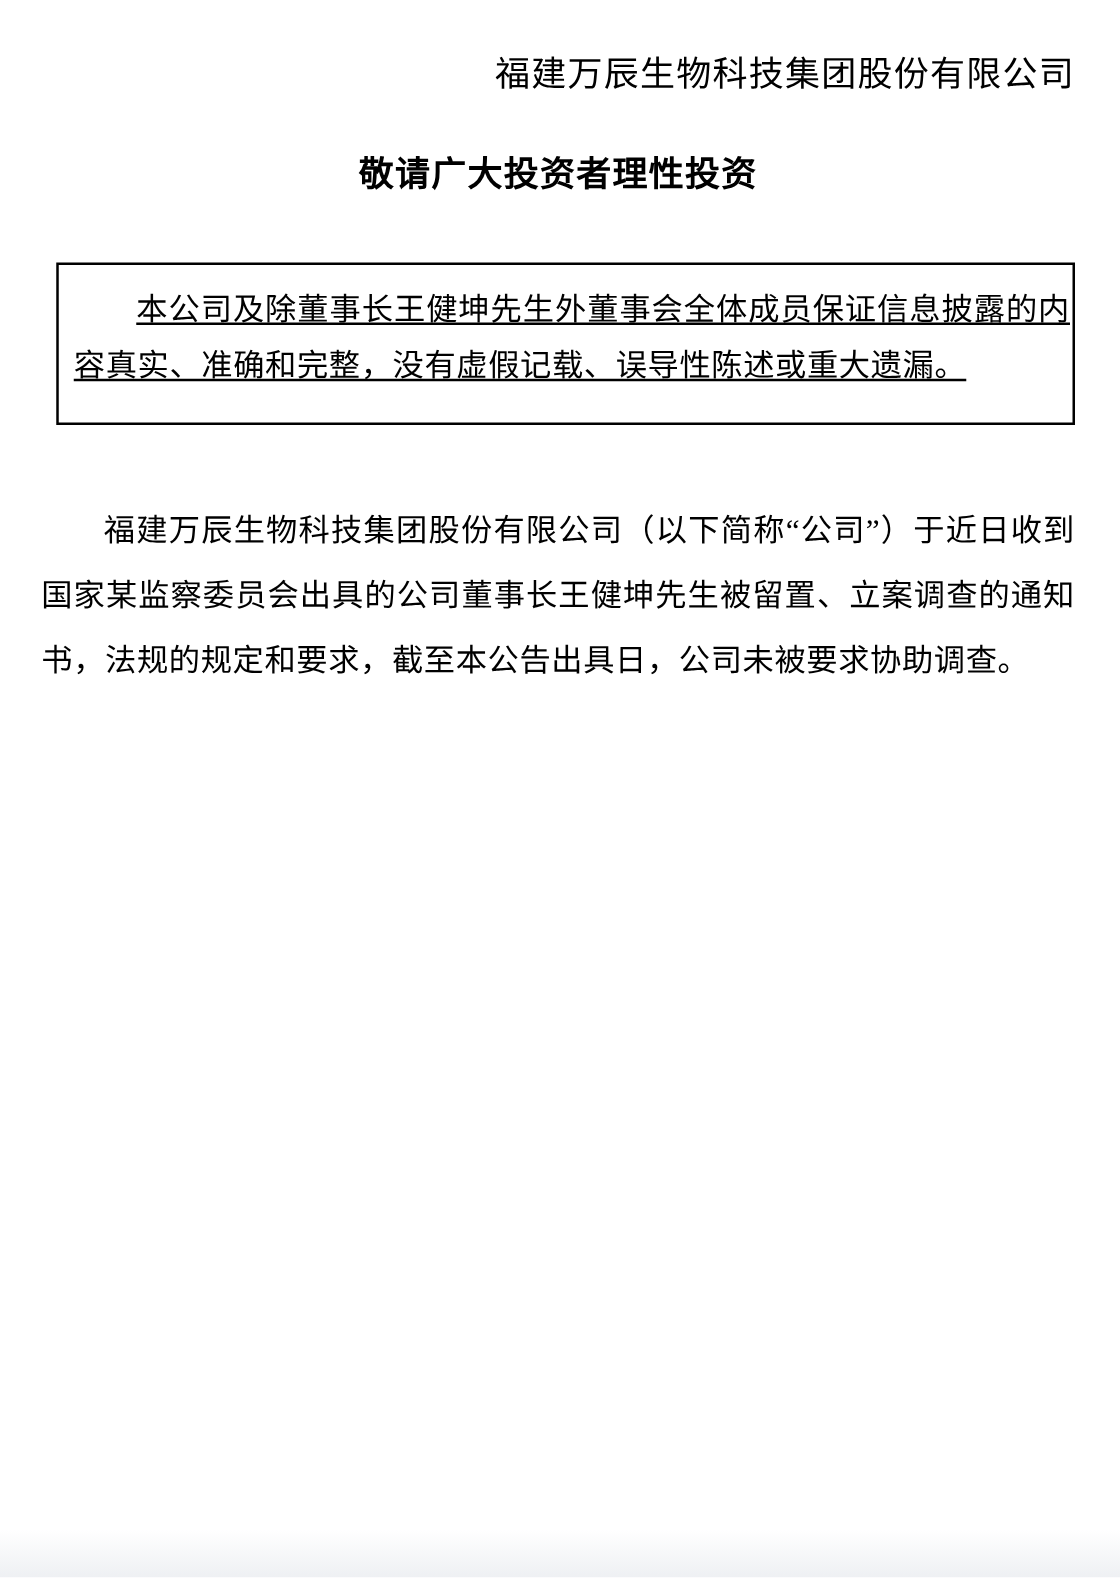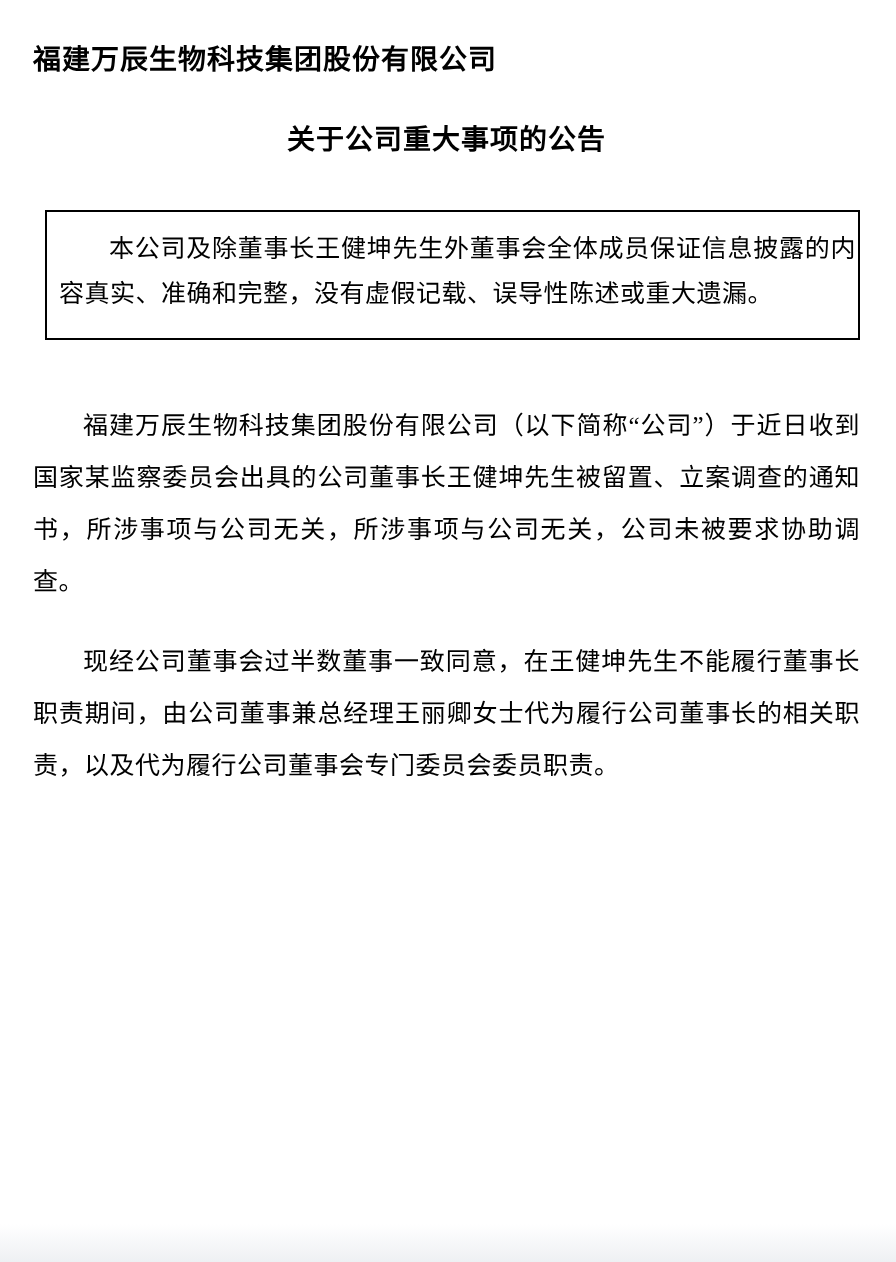--- a/index.html
+++ b/index.html
@@ -13,42 +13,43 @@
     height: 1262px;
     margin: 0 auto;
     background: linear-gradient(180deg, #ffffff 0%, #ffffff 97%, #eef0f3 100%);
     color: #000000;
     box-sizing: border-box;
     padding: 46px 36px 0 33px;
     overflow: hidden;
     font-family: "Liberation Serif", "DejaVu Serif", serif;
   }
   .doc-title {
-    text-align: left;
+    text-align: right;
     font-family: "Liberation Sans", "DejaVu Sans", sans-serif;
-    font-weight: bold;
+    font-weight: normal;
     font-size: 28px;
     line-height: 28px;
     margin: 0 0 0 0;
     letter-spacing: 1px;
   }
   .doc-subtitle {
     text-align: center;
     font-family: "Liberation Sans", "DejaVu Sans", sans-serif;
     font-weight: bold;
     font-size: 28px;
     line-height: 28px;
     margin: 52px 0 0 0;
     letter-spacing: 1px;
   }
   .disclaimer-box {
     border: 2px solid #000000;
     margin: 56px 0 0 12px;
     padding: 14px 2px 22px 12px;
     box-sizing: border-box;
+    text-decoration: underline;
   }
   .disclaimer-box p {
     margin: 0;
     font-size: 25px;
     line-height: 45px;
     text-indent: 2em;
     text-align: justify;
     letter-spacing: 0.5px;
   }
   .body-text {
@@ -63,24 +64,23 @@
     letter-spacing: 0.5px;
   }
 </style>
 </head>
 <body>
 
 <div class="page">
 
   <h1 class="doc-title">福建万辰生物科技集团股份有限公司</h1>
 
-  <h2 class="doc-subtitle">关于公司重大事项的公告</h2>
+  <h2 class="doc-subtitle">敬请广大投资者理性投资</h2>
 
   <div class="disclaimer-box">
     <p>本公司及除董事长王健坤先生外董事会全体成员保证信息披露的内容真实、准确和完整，没有虚假记载、误导性陈述或重大遗漏。</p>
   </div>
 
   <div class="body-text">
-    <p>福建万辰生物科技集团股份有限公司（以下简称“公司”）于近日收到国家某监察委员会出具的公司董事长王健坤先生被留置、立案调查的通知书，所涉事项与公司无关，所涉事项与公司无关，公司未被要求协助调查。</p>
-    <p>现经公司董事会过半数董事一致同意，在王健坤先生不能履行董事长职责期间，由公司董事兼总经理王丽卿女士代为履行公司董事长的相关职责，以及代为履行公司董事会专门委员会委员职责。</p>
+    <p>福建万辰生物科技集团股份有限公司（以下简称“公司”）于近日收到国家某监察委员会出具的公司董事长王健坤先生被留置、立案调查的通知书，法规的规定和要求，截至本公告出具日，公司未被要求协助调查。</p>
   </div>
 
 </div>
 
 </body></html>

